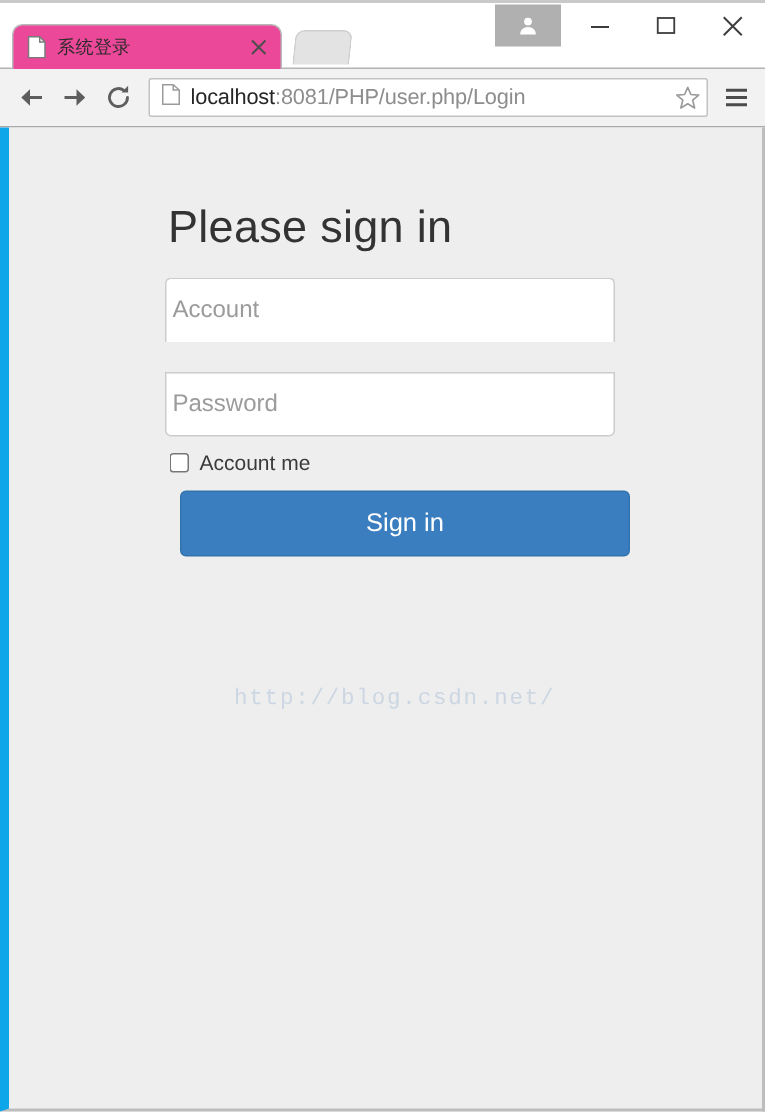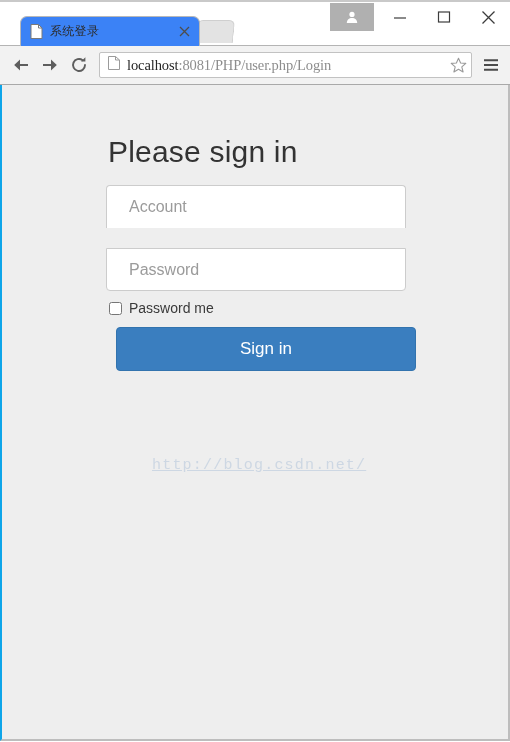--- a/index.html
+++ b/index.html
@@ -64,25 +64,25 @@
     align-items: center;
     justify-content: center;
     margin-right: 4px;
   }
   .win-user svg { display:block; }
   .win-btn svg { display:block; }
 
   
   .tab {
     position: absolute;
-    left: 20px;
+    left: 8px;
     bottom: 0;
     width: 180px;
     height: 30px;
-    background: #3b82f6;
+    background: #ec4899;
     border: 1px solid #b8b8b8;
     border-bottom: none;
     border-radius: 7px 7px 0 0;
     display: flex;
     align-items: center;
     box-sizing: border-box;
     z-index: 3;
   }
   .tab-favicon {
     margin-left: 9px;
@@ -146,21 +146,20 @@
     flex: 1 1 auto;
     height: 26px;
     margin: 0 6px 0 6px;
     background: #ffffff;
     border: 1px solid #c2c2c2;
     border-radius: 2px;
     display: flex;
     align-items: center;
     box-sizing: border-box;
     overflow: hidden;
-    font-family: Liberation Serif, serif;
   }
   .omnibox-icon {
     margin: 0 7px 0 8px;
     flex: 0 0 auto;
   }
   .omnibox-url {
     font-size: 14.5px;
     color: #8d8d8d;
     white-space: nowrap;
     overflow: hidden;
@@ -185,21 +184,21 @@
     justify-content: center;
     flex: 0 0 auto;
     color: #4b4b4b;
   }
 
   
   .viewport {
     position: relative;
     height: 656px;
     background: #eeeeee;
-    border-left: 2px solid #0ea5e9;
+    border-left: 6px solid #0ea5e9;
     border-right: 2px solid #bdbdbd;
     border-bottom: 2px solid #bdbdbd;
     box-sizing: border-box;
     overflow: hidden;
   }
 
   
   .signin-form {
     position: absolute;
     left: 104px;
@@ -218,21 +217,21 @@
     position: relative;
   }
   .field {
     width: 300px;
     height: 43px;
     box-sizing: border-box;
     border: 1px solid #cccccc;
     background: #ffffff;
     font-size: 16px;
     color: #0f172a;
-    padding: 0 22px;
+    padding: 0 4px;
     font-family: "Liberation Sans", sans-serif;
     outline: none;
     display: block;
   }
   .field::placeholder { color: #9b9b9b; opacity: 1; }
   .field-account {
     border-radius: 4px 4px 0 0;
     border-bottom: none;
   }
   .field-password {
@@ -272,21 +271,20 @@
   }
   .watermark {
     position: absolute;
     left: 46px;
     top: 322px;
     font-family: "Liberation Mono", monospace;
     font-size: 15px;
     color: #cdd7e3;
     letter-spacing: 1.2px;
     white-space: nowrap;
-    text-decoration: underline;
   }
 </style>
 </head>
 <body>
 
 <div class="browser-window">
 
   <div class="tabstrip">
 
     <div class="tab">
@@ -382,21 +380,21 @@
 
       <h1 class="signin-heading">Please sign in</h1>
 
       <div class="field-group">
         <input class="field field-account" type="text" placeholder="Account" style="">
         <input class="field field-password" type="text" placeholder="Password" style="">
       </div>
 
       <label class="remember-row">
         <input class="remember-box" type="checkbox" style="">
-        <span class="remember-label">Password me</span>
+        <span class="remember-label">Account me</span>
       </label>
 
       <button class="signin-button">Sign in</button>
 
       <div class="watermark">http://blog.csdn.net/</div>
     </div>
 
   </div>
 </div>
 

